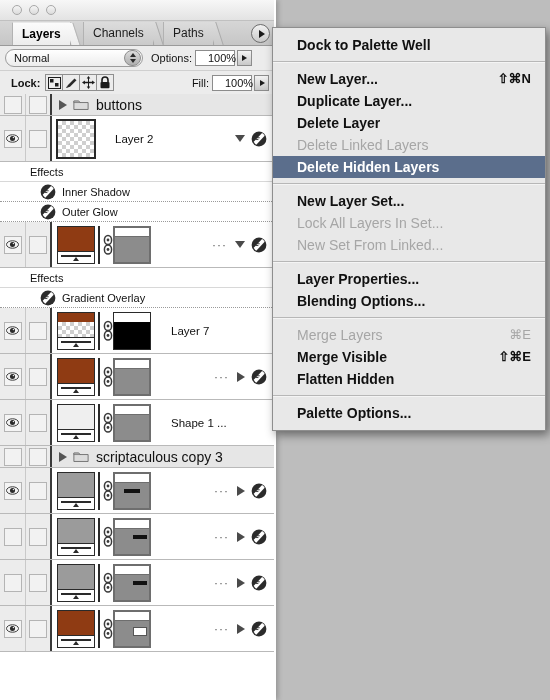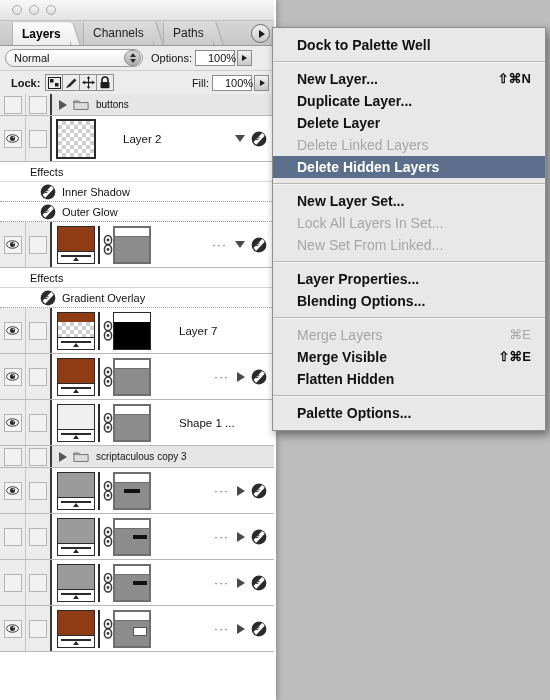--- a/index.html
+++ b/index.html
@@ -151,36 +151,36 @@
   }
   .divbar{width:2px;height:38px;background:#2a2a2a;margin:0 3px;flex:none;}
   .mask{
     width:38px;height:38px;border:2px solid #6e6e6e;box-sizing:border-box;
     background:#8c8c8c;position:relative;flex:none;
   }
   .mask .white-strip{position:absolute;left:0;right:0;top:0;height:8px;background:#fff;border-bottom:1px solid #6e6e6e;}
   .mask .blk{position:absolute;background:#111;}
   .mask.full-black{background:#000;border:1px solid #2a2a2a;}
   .mask.full-black .white-strip{height:9px;background:#fff;border-bottom:none;}
-  .lname{font-size:11.5px;color:#111;margin-left:8px;white-space:nowrap;padding-left:20px;}
+  .lname{font-size:11.5px;color:#111;margin-left:0;white-space:nowrap;padding-left:20px;}
   .dots{font-size:12px;color:#5a5a5a;margin-left:7px;letter-spacing:1px;}
   .tri-dn{width:0;height:0;border-top:7px solid #4a4a4a;border-left:5.5px solid transparent;border-right:5.5px solid transparent;margin-left:8px;flex:none;}
   .tri-rt{width:0;height:0;border-left:8px solid #4a4a4a;border-top:5.5px solid transparent;border-bottom:5.5px solid transparent;margin-left:8px;flex:none;}
   .fx{width:16px;height:16px;margin-left:6px;flex:none;}
   .rowright{position:absolute;right:7px;top:50%;transform:translateY(-50%);display:flex;align-items:center;}
 
   .fxsub{
     display:flex;align-items:center;height:20px;
     padding-left:40px;box-sizing:border-box;font-size:11px;color:#111;
     background:#fff;border-bottom:1px dotted #9a9a9a;
   }
   .fxsub.head{border-bottom:1px solid #d8d8d8;padding-left:30px;}
   .fxsub .fx{margin-left:0;margin-right:6px;}
   .foldico{width:16px;height:13px;margin-left:6px;flex:none;}
-  .gname{font-size:10px;color:#111;margin-left:7px;}
+  .gname{font-size:14px;color:#111;margin-left:7px;}
 
   
   #menu{
     position:absolute;left:272px;top:27px;width:274px;
     background:#e8e8e8;
     border:1px solid #8e8e8e;
     box-sizing:border-box;
     box-shadow:3px 4px 9px rgba(0,0,0,.45);
     padding:6px 0 6px 0;
   }

